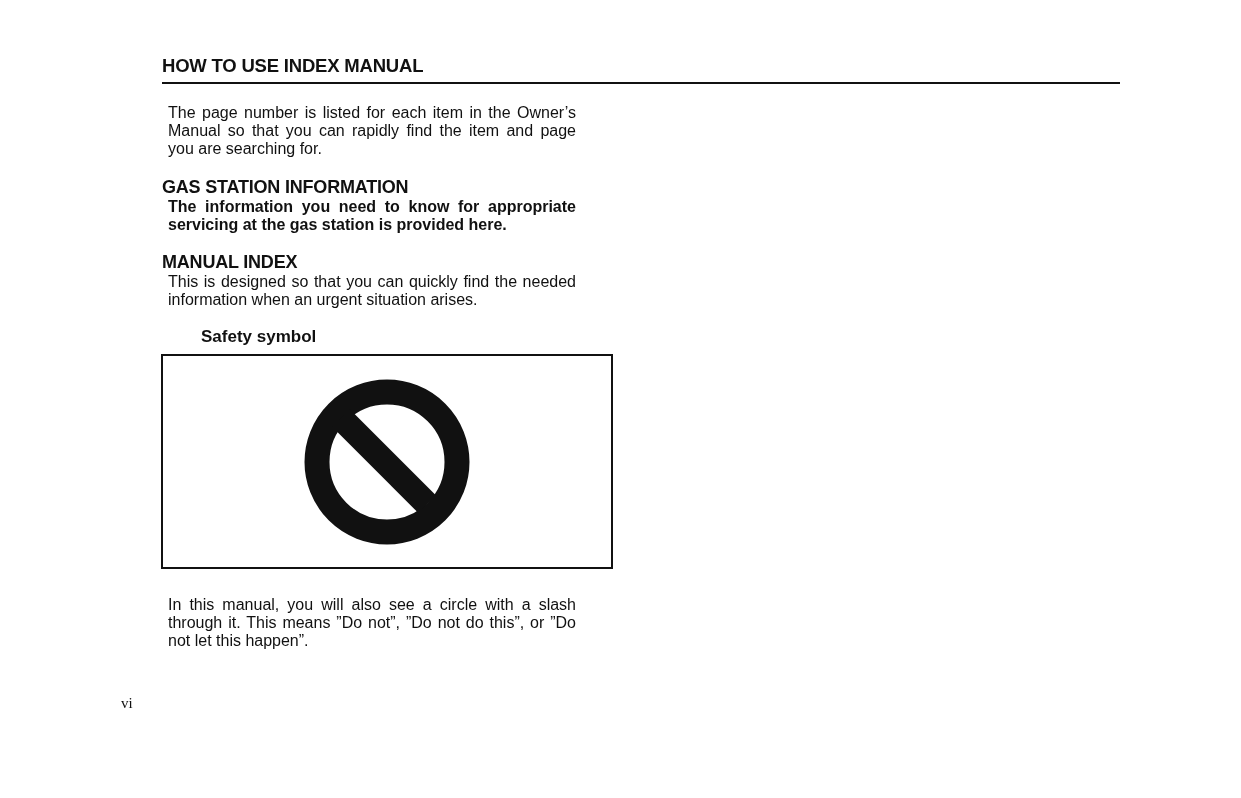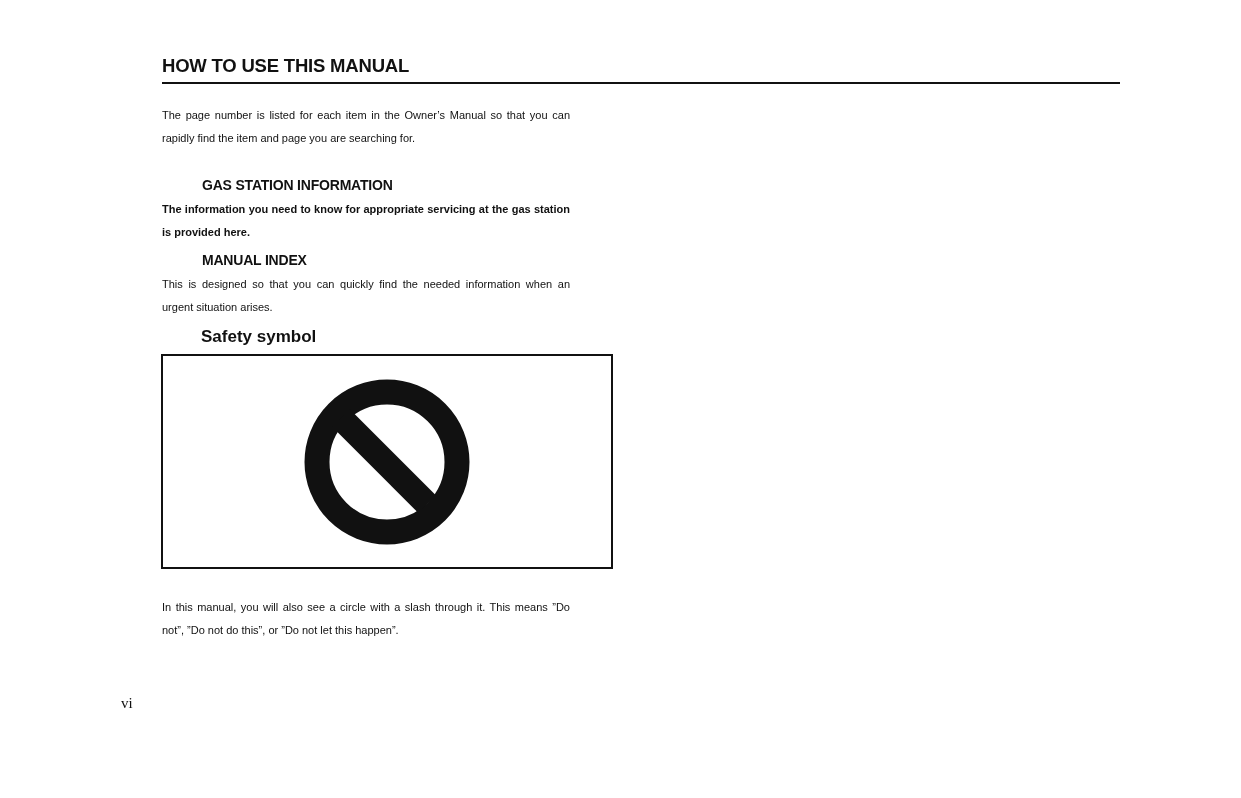--- a/index.html
+++ b/index.html
@@ -1,29 +1,29 @@
 <!DOCTYPE html>
 <html><head>
 <meta charset="utf-8">
 <style>
   html, body { margin:0; padding:0; background:#ffffff; }
   body { width:1241px; height:798px; position:relative; overflow:hidden;
          font-family:"Liberation Sans", sans-serif; color:#111; }
   .title { position:absolute; left:162px; top:55px; font-size:18.5px; font-weight:bold; letter-spacing:-0.2px; }
   .rule { position:absolute; left:162px; top:82px; width:958px; height:2px; background:#111; }
-  .para { position:absolute; left:162px; width:408px; font-size:11px; line-height:23px; text-align:justify; }
-  .h2 { position:absolute; left:162px; font-size:14px; font-weight:bold; letter-spacing:-0.2px;margin-left:40px; }
+  .para { position:absolute; left:168px; width:408px; font-size:16px; line-height:18px; text-align:justify; }
+  .h2 { position:absolute; left:162px; font-size:18px; font-weight:bold; letter-spacing:-0.2px; }
   .h3 { position:absolute; left:162px; font-size:17px; font-weight:bold; }
   .symbox { position:absolute; left:161px; top:354px; width:448px; height:211px; border:2.5px solid #111; }
   .pageno { position:absolute; left:121px; top:695px; font-family:Liberation Serif, serif; font-size:15px; }
 </style>
 </head>
 <body>
 
-<div class="title">HOW TO USE THIS MANUAL</div>
+<div class="title">HOW TO USE INDEX MANUAL</div>
 <div class="rule"></div>
 
 <div class="para" style="top:104px;">The page number is listed for each item in the Owner’s Manual so that you can rapidly find the item and page you are searching for.</div>
 
 <div class="h2" style="top:177px;">GAS STATION INFORMATION</div>
 <div class="para" style="top:198px;font-weight:bold;">The information you need to know for appropriate servicing at the gas station is provided here.</div>
 
 <div class="h2" style="top:252px;">MANUAL INDEX</div>
 <div class="para" style="top:273px;">This is designed so that you can quickly find the needed information when an urgent situation arises.</div>
 

